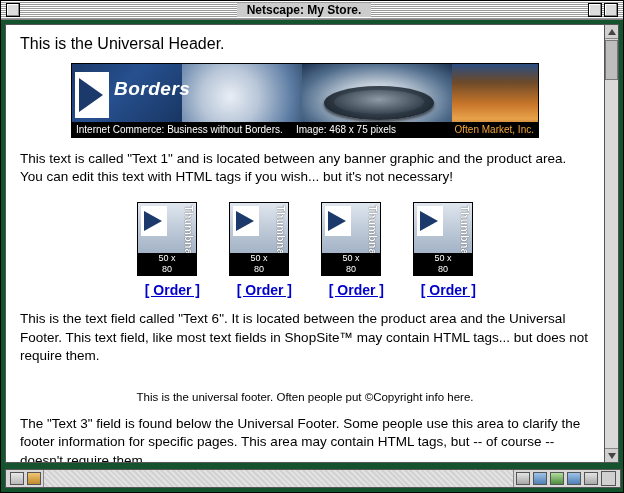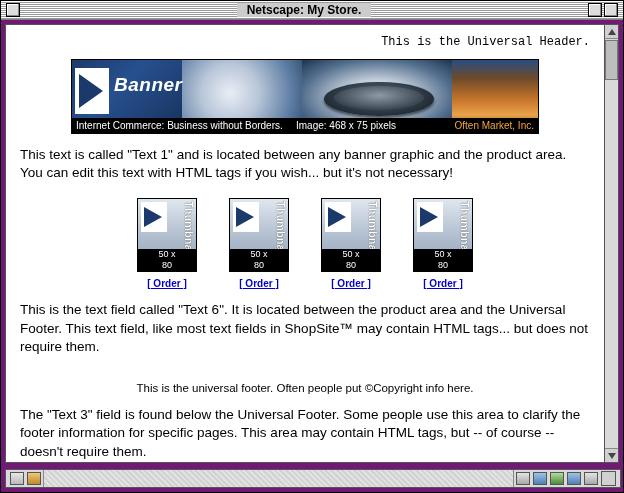--- a/index.html
+++ b/index.html
@@ -8,21 +8,21 @@
     background: #ffffff;
   }
   body {
     font-family: "Liberation Sans", sans-serif;
   }
   .window {
     position: relative;
     width: 624px;
     height: 493px;
     box-sizing: border-box;
-    background: #701a75;
+    background: #14532d;
     border: 1px solid #000000;
     overflow: hidden;
   }
   
   .titlebar {
     position: relative;
     height: 19px;
     background: #cccccc;
     border-bottom: 1px solid #7f7f7f;
     box-sizing: border-box;
@@ -85,24 +85,23 @@
     box-sizing: border-box;
     overflow: hidden;
   }
   .page {
     padding: 10px 14px 6px 14px;
     box-sizing: border-box;
     font-size: 13.5px;
     color: #000000;
   }
   .universal-header {
-    text-align: right;
-    font-size: 12px;
+    text-align: left;
+    font-size: 16px;
     margin-bottom: 10px;
-    font-family: Liberation Mono, monospace;
   }
   
   .banner {
     width: 468px;
     height: 75px;
     margin: 0 auto;
     position: relative;
     border: 1px solid #000000;
     box-sizing: border-box;
     overflow: hidden;
@@ -246,25 +245,26 @@
     left: 0; bottom: 0;
     background: #000000;
     color: #ffffff;
     font-size: 9px;
     line-height: 11px;
     padding: 0 18px;
   }
   .order-link {
     display: block;
     margin-top: 6px;
-    font-size: 10px;
+    font-size: 14px;
     font-weight: bold;
     color: #0000cc;
     text-decoration: underline;
     cursor: pointer;
+    text-align: right;
   }
   
   .vscroll {
     position: absolute;
     right: 4px;
     top: 23px;
     width: 15px;
     height: 439px;
     background: #d9d9d9;
     border: 1px solid #555555;
@@ -369,21 +369,21 @@
       <div class="universal-header">This is the Universal Header.</div>
 
       <div class="banner">
         <div class="seg-left"></div>
         <div class="seg-mid1"></div>
         <div class="seg-mid2"></div>
         <div class="seg-right"></div>
         <div class="pan"></div>
         <div class="pan-inner"></div>
         <div class="arrow-badge"></div>
-        <div class="banner-word">Banner</div>
+        <div class="banner-word">Borders</div>
         <div class="bottom-bar">
           <span class="bb-left">Internet Commerce: Business without Borders.</span>
           <span class="bb-mid">Image: 468 x 75 pixels</span>
           <span class="bb-right">Often Market, Inc.</span>
         </div>
       </div>
 
       <p class="body-text">This text is called "Text 1" and is located between any banner graphic and the product area. You can edit this text with HTML tags if you wish... but it's not necessary!</p>
 
       <div class="products">

